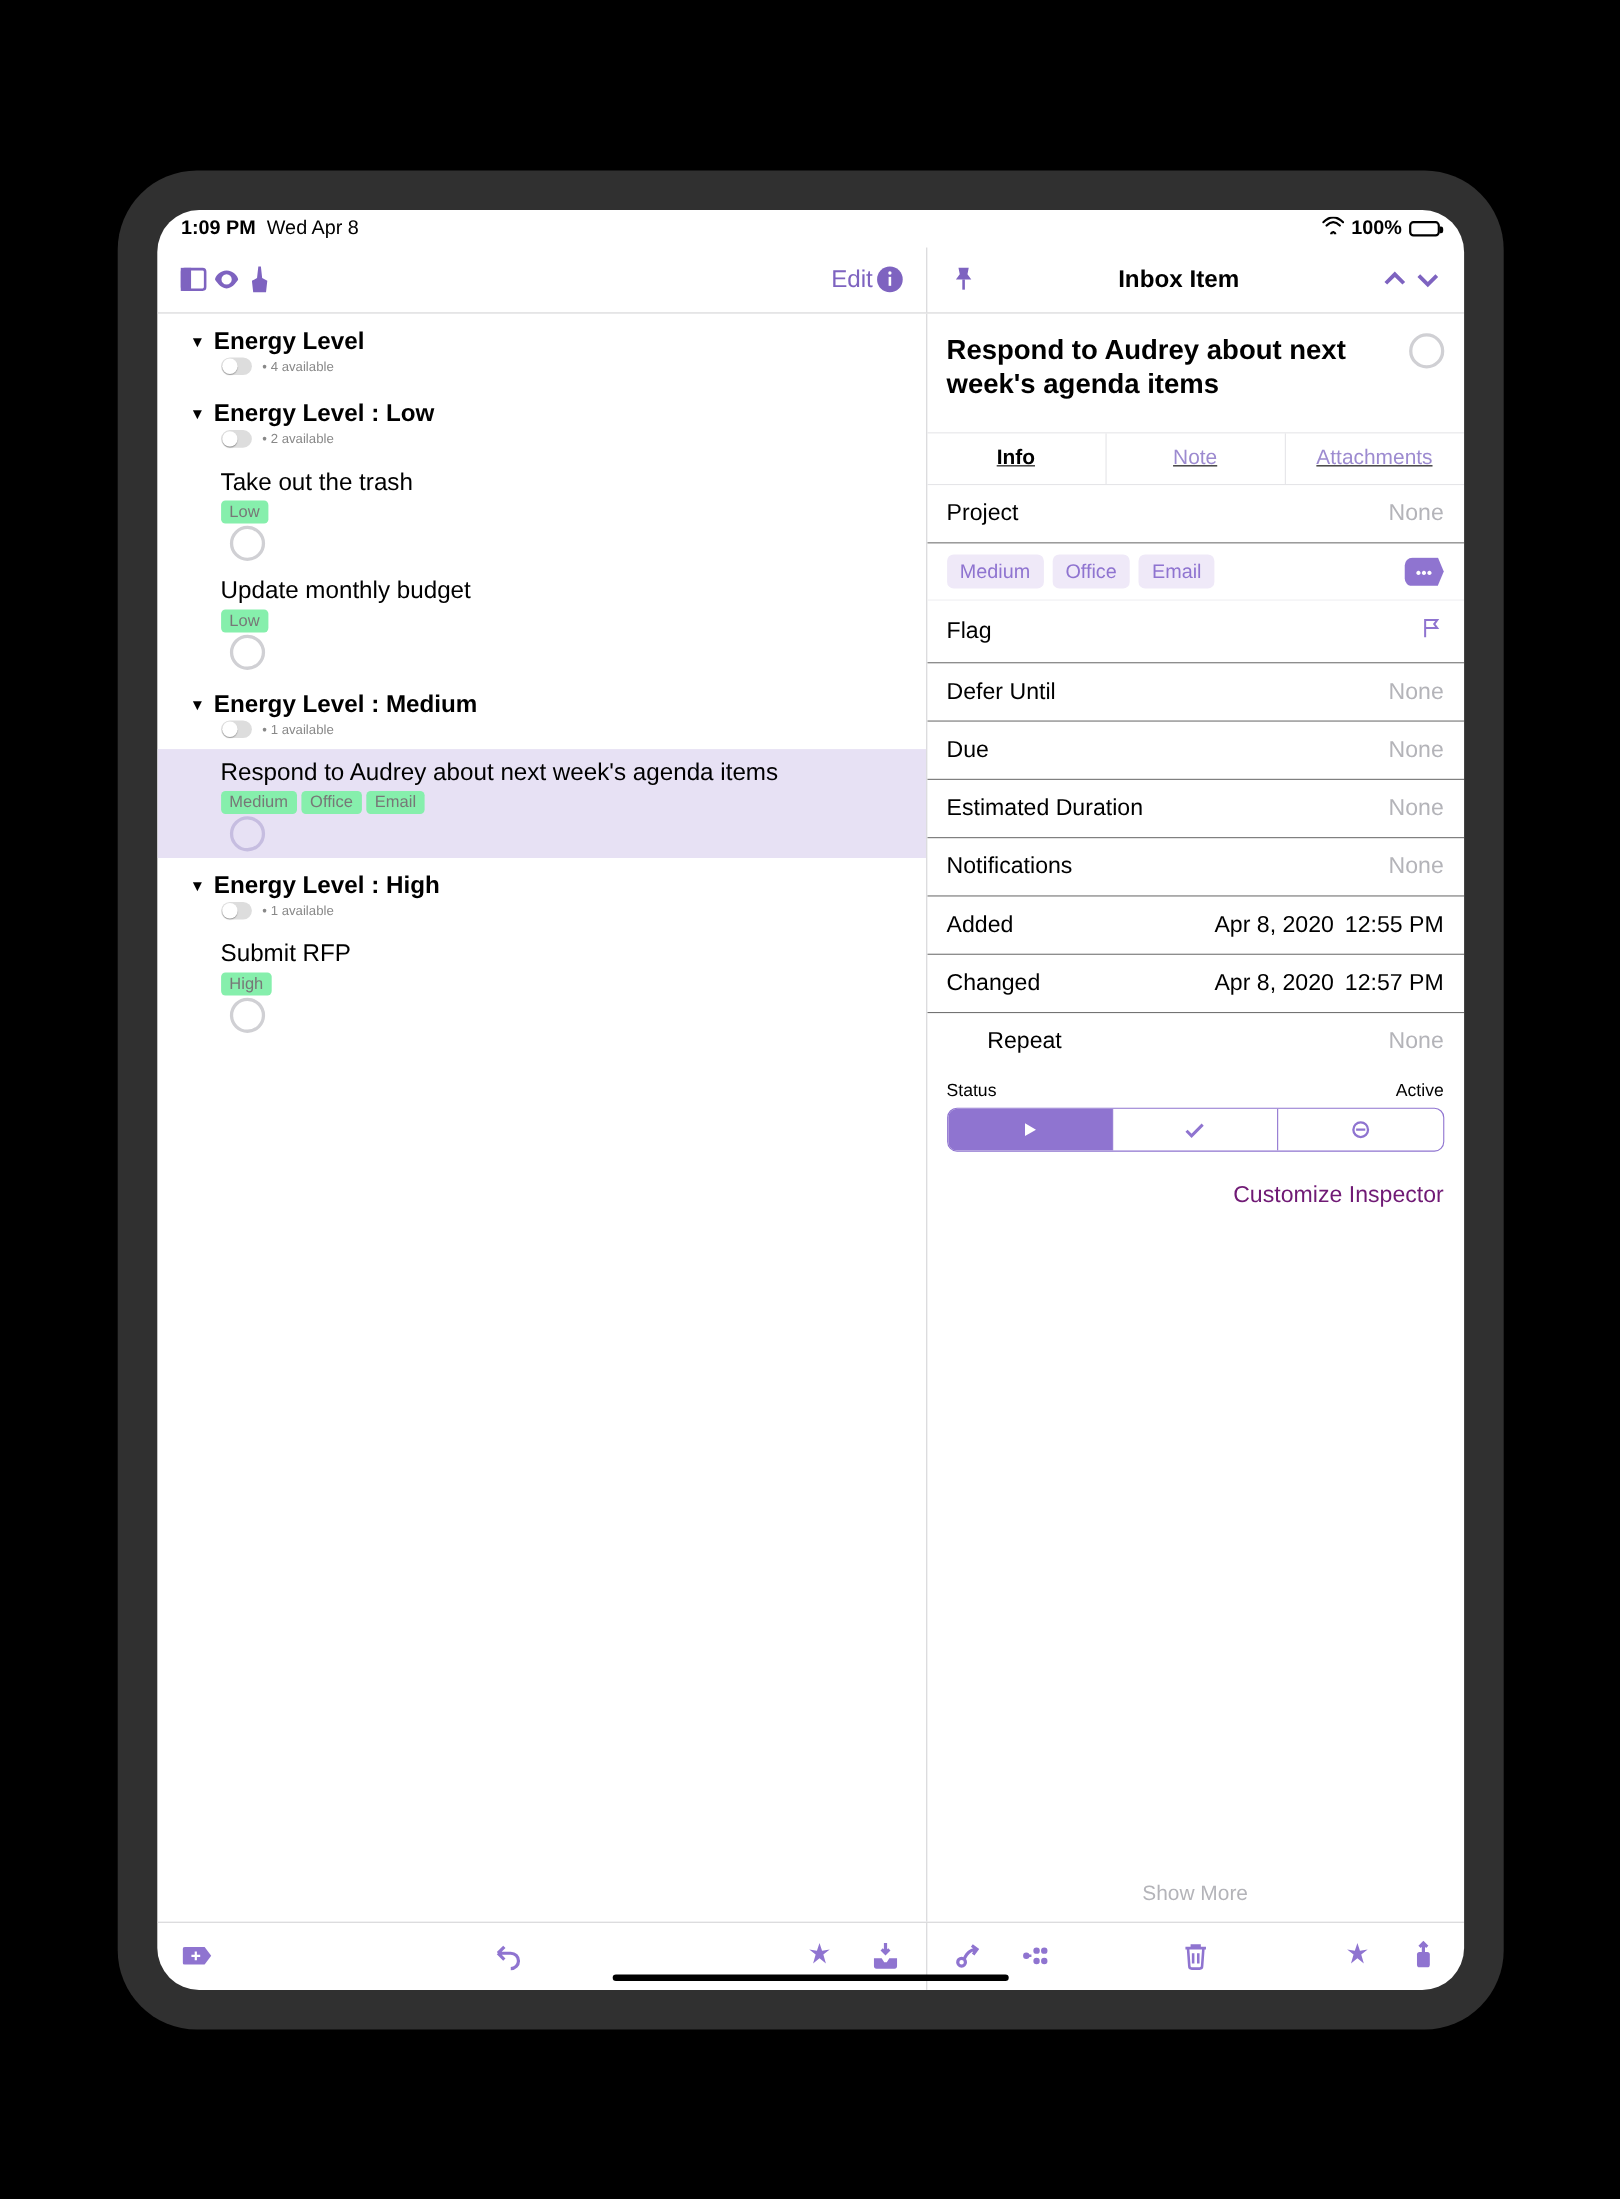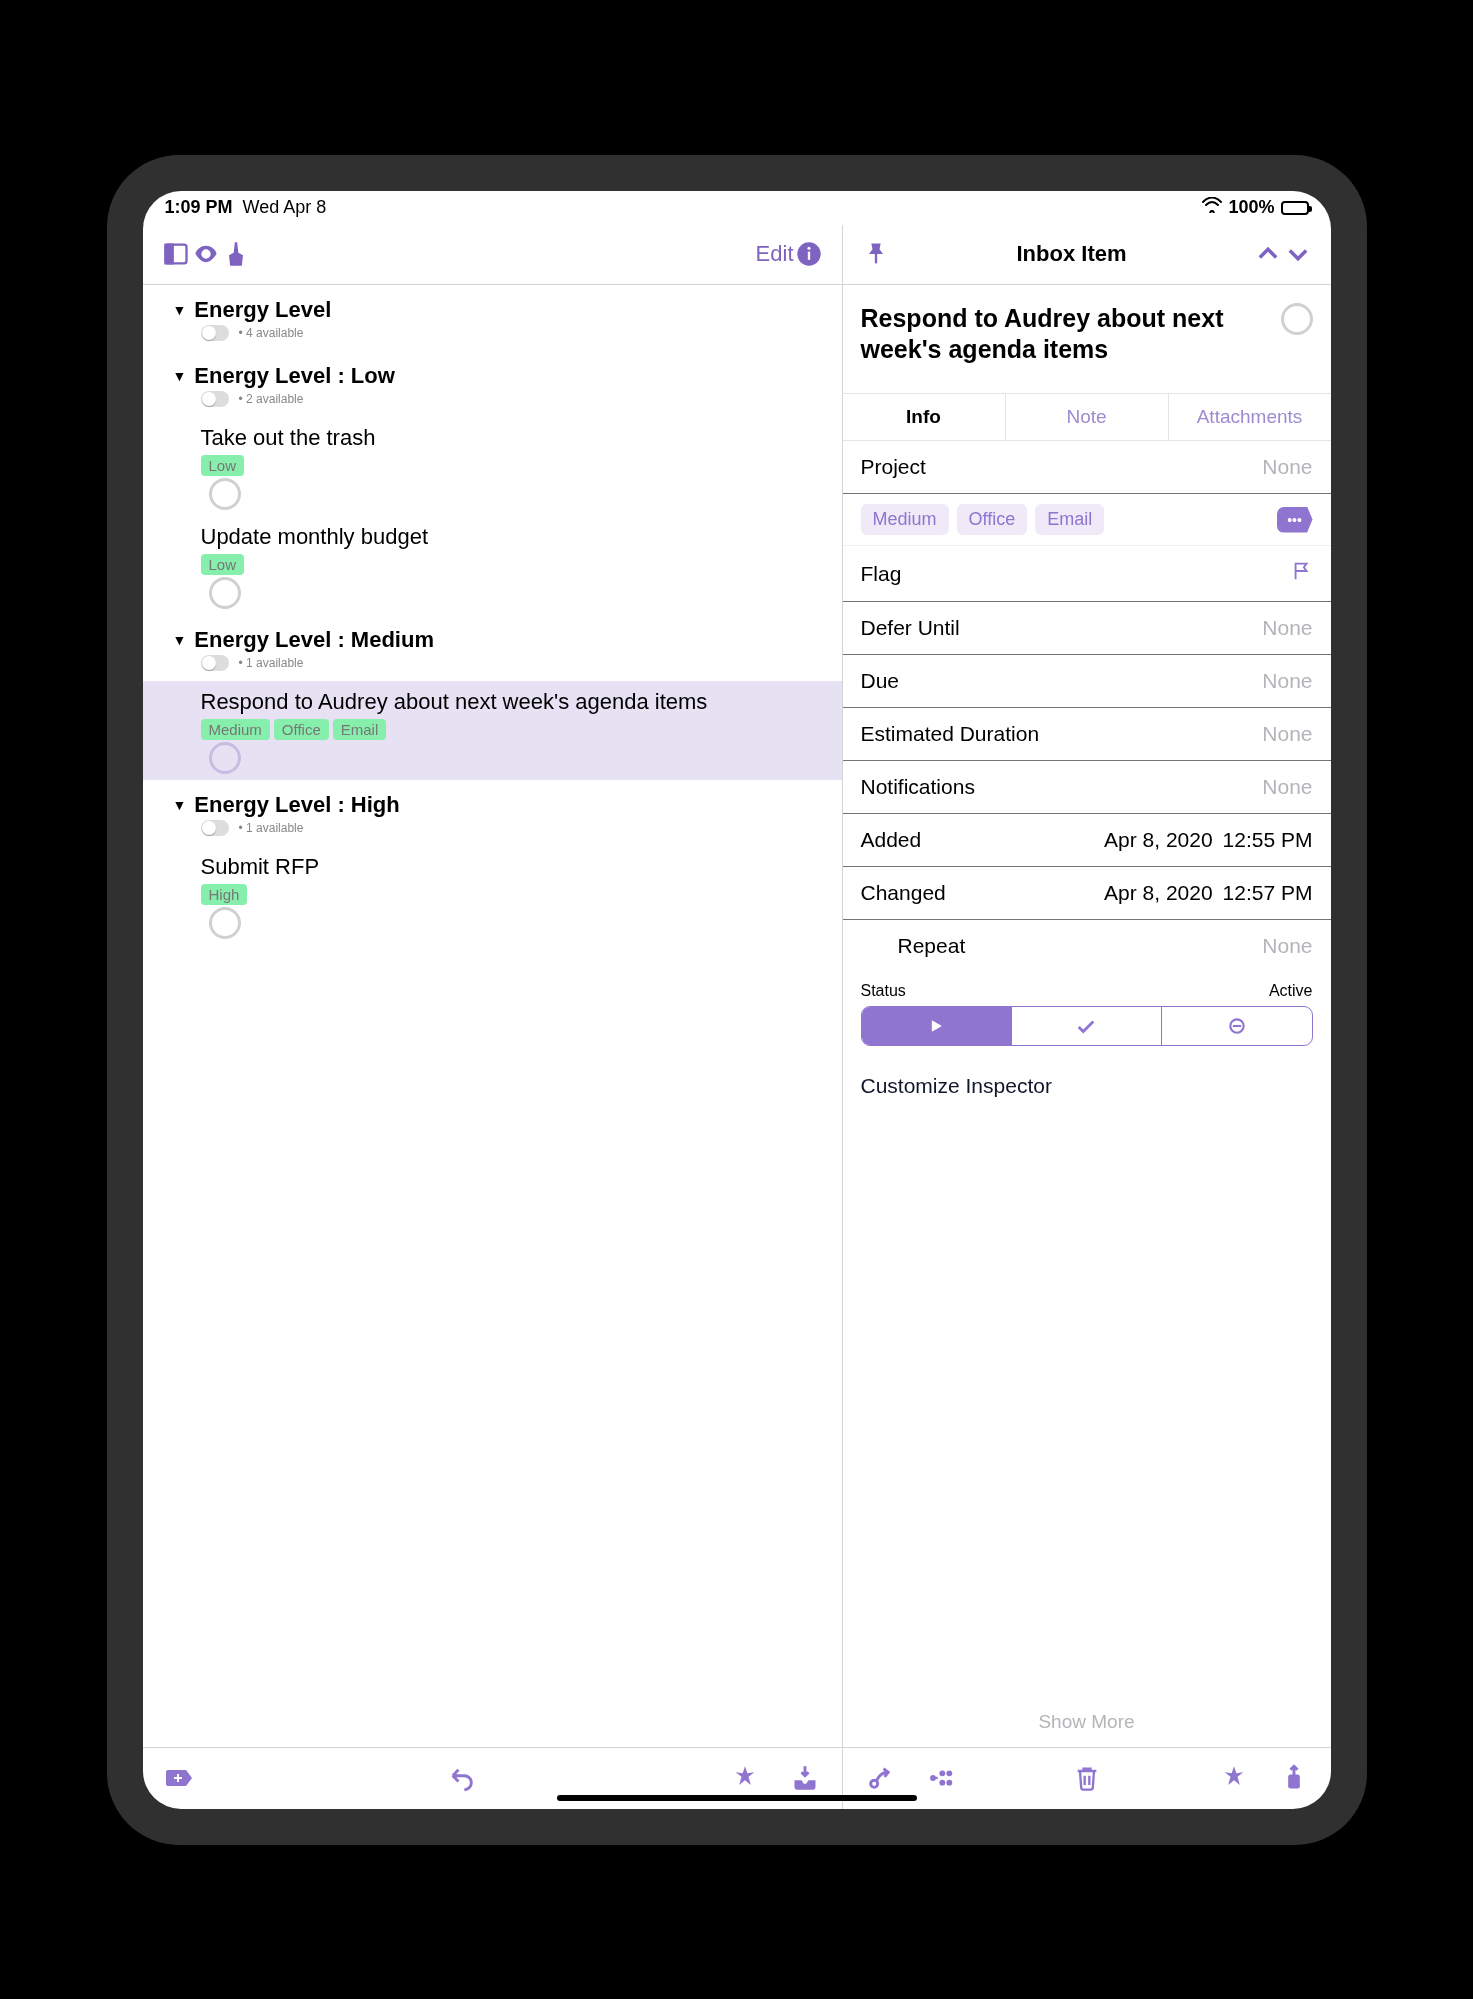--- a/index.html
+++ b/index.html
@@ -121,21 +121,21 @@
     display:flex; align-items:flex-start; gap:10px;
   }
   .insp-head .title { flex:1; font-size:25px; font-weight:700; line-height:1.25; }
   .insp-head .circle {
     width:32px; height:32px; border:3px solid #d0d0d4; border-radius:50%;
     flex-shrink:0;
   }
   
   .seg {
     margin: 16px 0 0 0;
-    display:flex; border-top:1px solid #e5e5e8; border-bottom:1px solid #e5e5e8;
+    display:flex; border-top:1px solid #e5e5e8; border-bottom:1px solid #e5e5e8;text-decoration:underline;
   }
   .seg .segbtn {
     flex:1; text-align:center; padding:12px 0; font-size:19px; color:#9d8bd0;
   }
   .seg .segbtn + .segbtn { border-left:1px solid #e5e5e8;}
   .seg .segbtn.active { color:#000; font-weight:600; }
   
   .irow {
     display:flex; align-items:center; padding: 14px 18px; font-size:21px;
     border-bottom: 1px solid #737373;
@@ -166,21 +166,21 @@
   .status-block .labels .r { margin-left:auto; }
   .statseg {
     display:flex; border:1.5px solid #8f74d0; border-radius:9px; overflow:hidden; height:40px;
   }
   .statseg .sb {
     flex:1; display:flex; align-items:center; justify-content:center; color:#8f74d0;
   }
   .statseg .sb + .sb { border-left:1.5px solid #8f74d0; }
   .statseg .sb.active { background:#8f74d0; color:#fff; }
   .customize {
-    text-align:left; padding:18px; color:#0f172a; font-size:21px;
+    text-align:right; padding:18px; color:#701a75; font-size:21px;
   }
   .show-more {
     text-align:center; color:#b4b4b9; font-size:19px; padding:14px 0;
   }
   
   .bottombar {
     height: 62px; display:flex; border-top:1px solid #d4d4d6;
   }
   .bottombar .leftb, .bottombar .rightb {
     display:flex; align-items:center; padding:0 22px; gap:30px;

